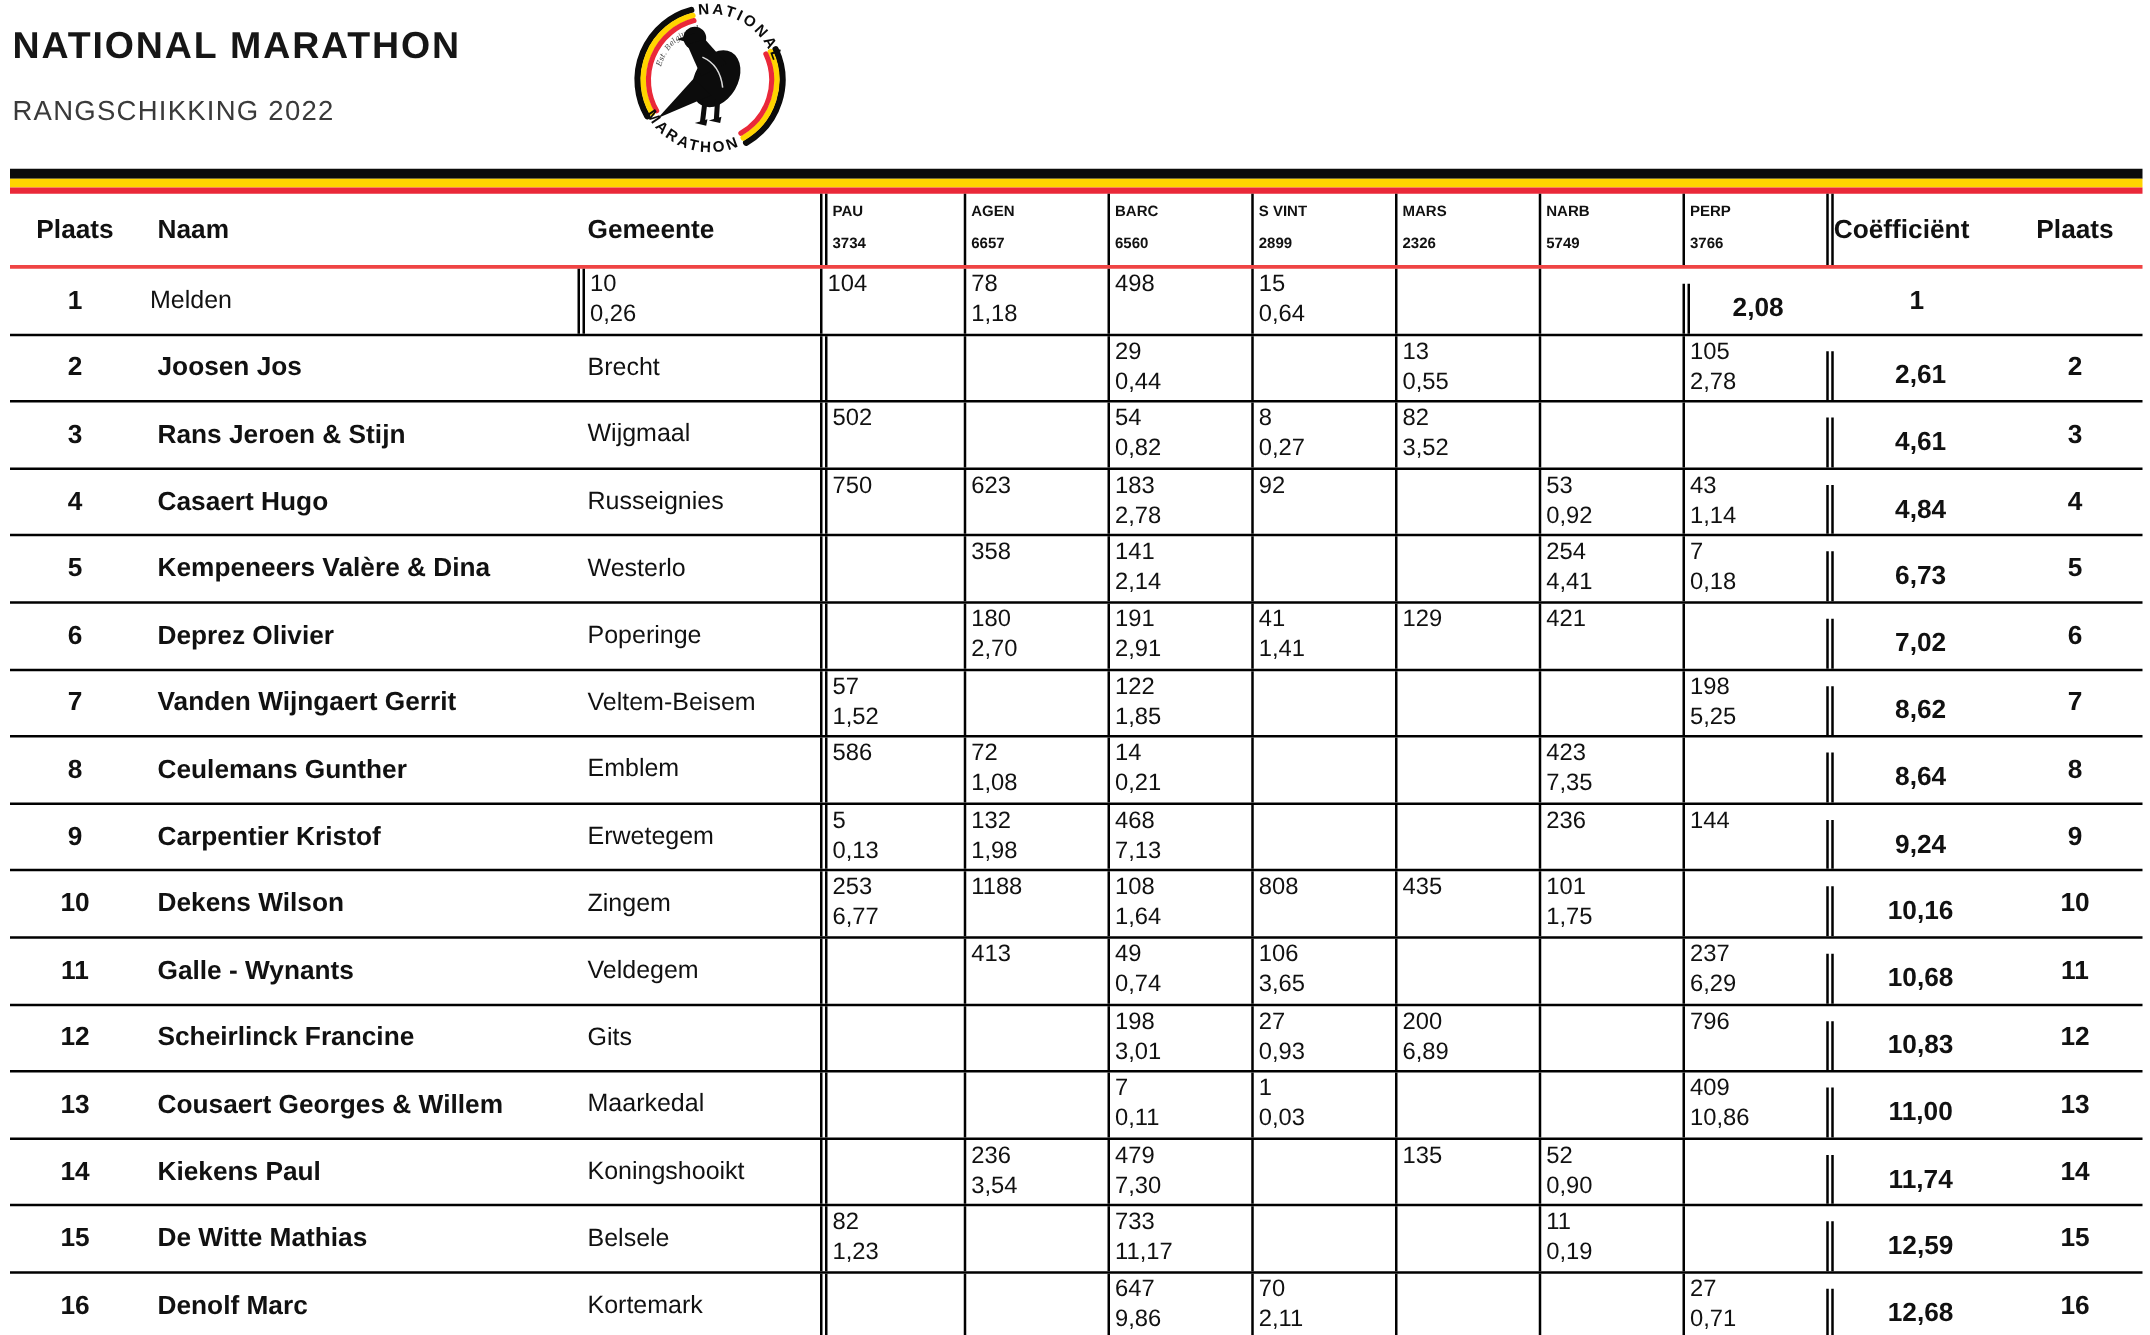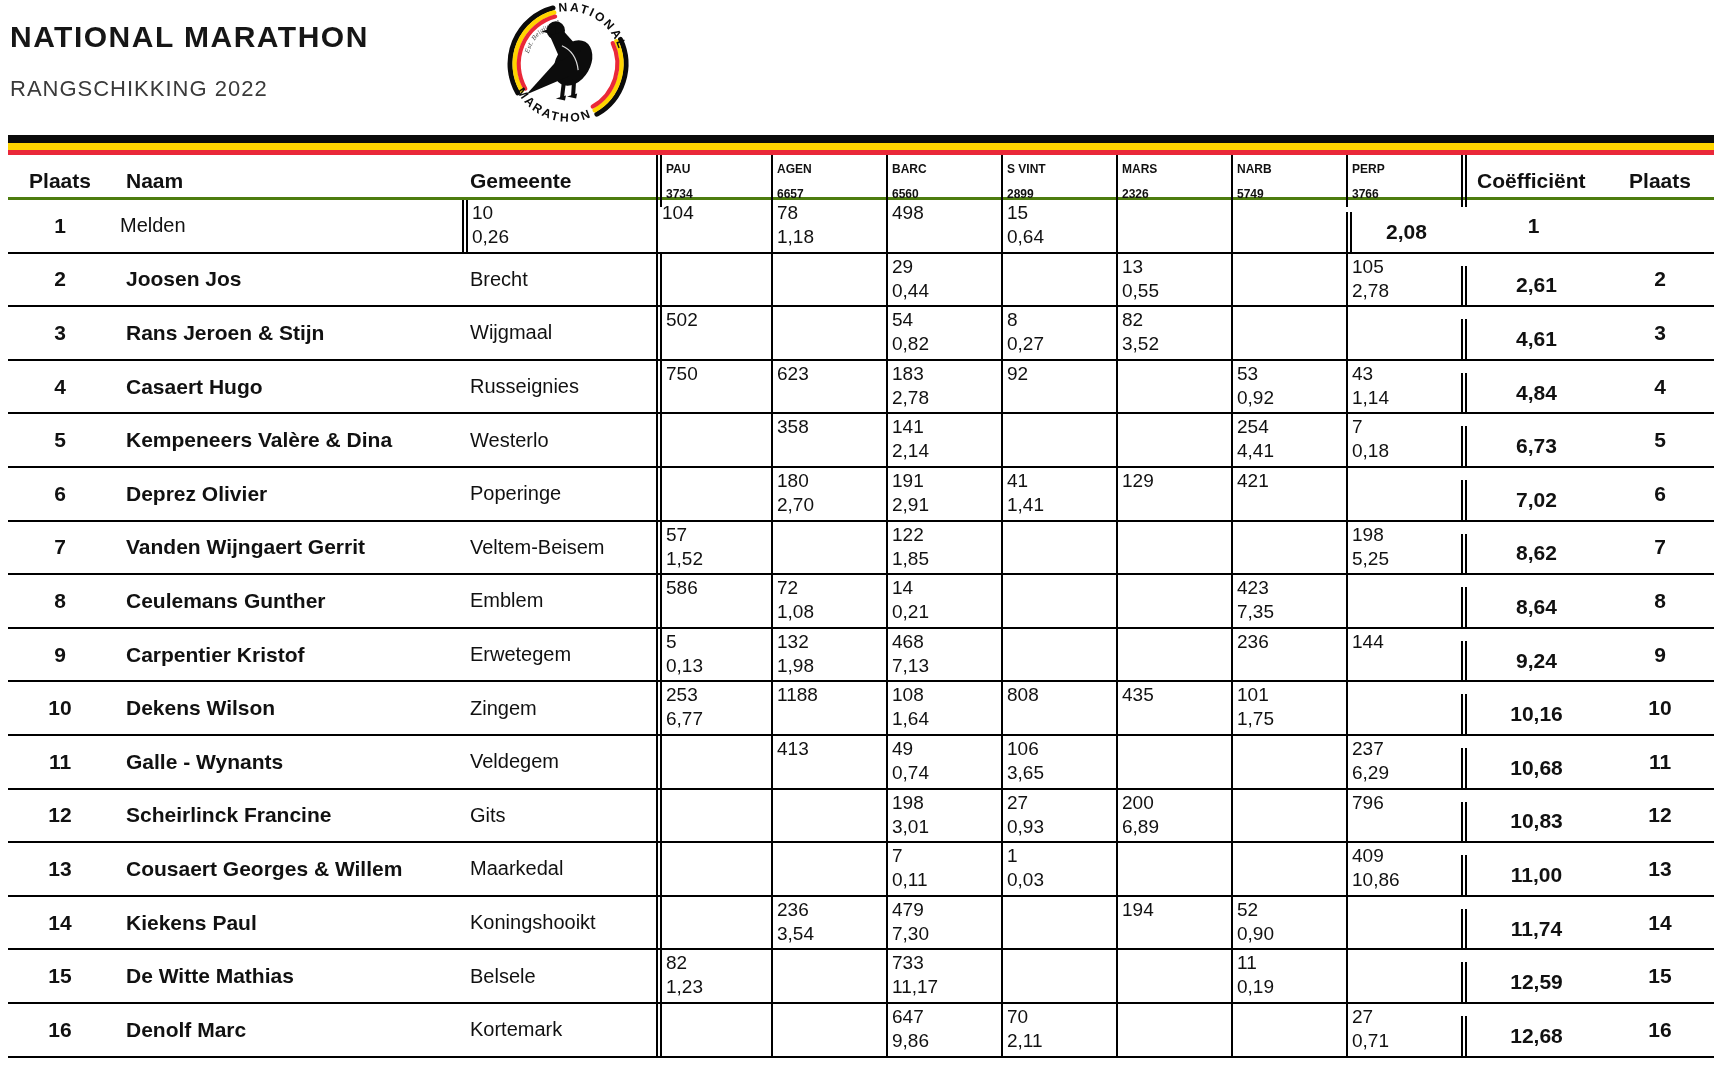--- a/index.html
+++ b/index.html
@@ -19,29 +19,29 @@
   
   .band { position:absolute; left:8px; top:135px; width:1706px; height:20px; }
   .band .b1 { height:8px; }
   .band .b2 { height:7px; }
   .band .b3 { height:5px; }
 
   
   .tbl { position:absolute; left:8px; top:155px; width:1706px; }
   .hrow, .trow { display:grid;
      grid-template-columns:104px 350px 194px repeat(7,115px) 145px 1fr; }
-  .hrow { height:45px; border-bottom:3px solid #4d7c0f; }
+  .hrow { height:60px; border-bottom:3px solid #ef4444; }
   .trow { height:53.6px; border-bottom:2px solid #000; }
 
   .hcell { font-weight:700; font-size:21px; display:flex; align-items:center; }
   .h-plaats { justify-content:center; }
   .h-naam { padding-left:14px; }
   .h-gem  { padding-left:8px; }
   .h-race { display:block; font-size:12px; line-height:25px; padding:2px 0 0 4px; }
-  .h-coef { padding-left:10px; }
+  .h-coef { }
   .h-plaats2 { justify-content:center; }
 
   .vline  { border-left:2px solid #000; }
   .dbl    { border-left:6px double #000; }
 
   .cell { overflow:hidden; }
   .c-plaats { display:flex; align-items:center; justify-content:center;
               font-weight:700; font-size:21px; }
   .c-naam { display:flex; align-items:center; font-weight:600; font-size:21px;
             padding-left:14px; white-space:nowrap; }
@@ -621,21 +621,21 @@
           </div>
           <div class="cell c-race vline">
             <div class="pos">479</div>
             <div class="coef">7,30</div>
           </div>
           <div class="cell c-race vline">
             <div class="pos"></div>
             <div class="coef"></div>
           </div>
           <div class="cell c-race vline">
-            <div class="pos">194</div>
+            <div class="pos">135</div>
             <div class="coef"></div>
           </div>
           <div class="cell c-race vline">
             <div class="pos">52</div>
             <div class="coef">0,90</div>
           </div>
           <div class="cell c-race vline">
             <div class="pos"></div>
             <div class="coef"></div>
           </div>

